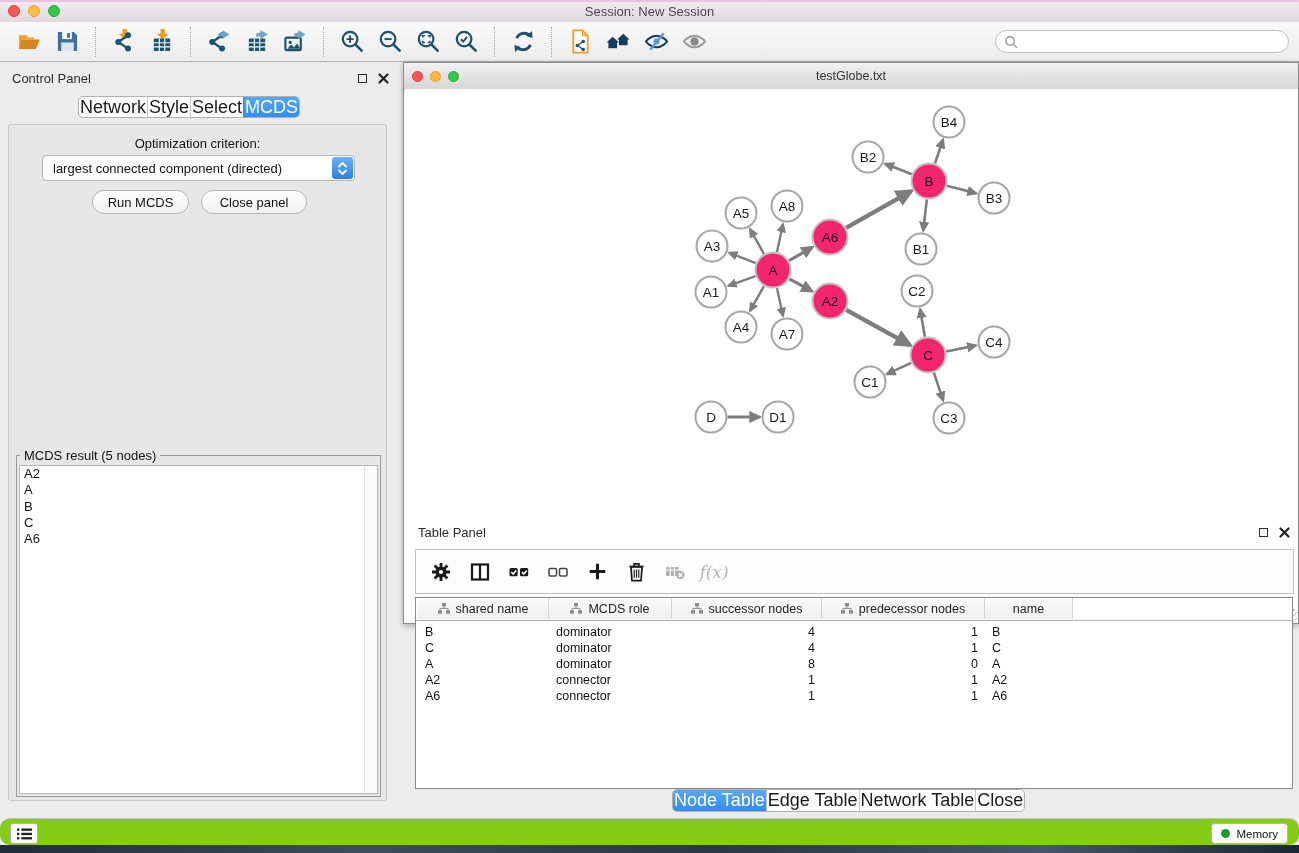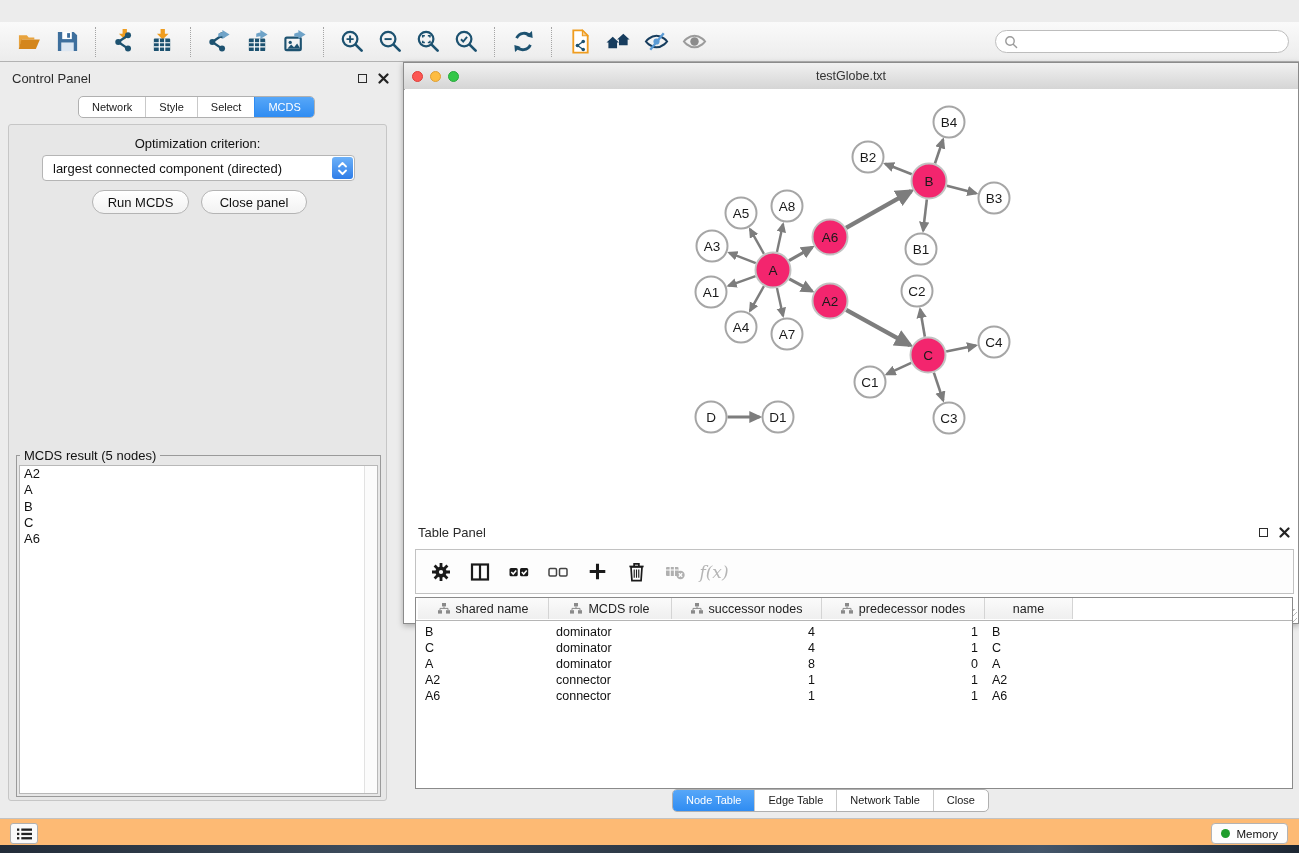--- a/index.html
+++ b/index.html
@@ -30,21 +30,21 @@
     font-size:12px;background:transparent;width:255px;}
   .searchbox .mag{position:absolute;left:8px;top:4px;}
 
   
   .cp-title{position:absolute;left:12px;top:71px;font-size:13px;color:#2b2b2b;}
   .float-ico{position:absolute;width:9px;height:9px;border:1.6px solid #2b2b2b;box-sizing:border-box;}
   .close-ico{position:absolute;width:11px;height:11px;}
   .cp-float{left:358px;top:74px;}
   .cp-close{left:378px;top:73px;}
   .segmented{display:flex;background:#fff;border:1px solid #b0b0b0;border-radius:5px;overflow:hidden;height:22px;box-sizing:border-box;}
-  .segmented .seg{font-size:11px;color:#1a1a1a;line-height:20px;padding:0 13px;border-left:1px solid #c9c9c9;white-space:nowrap;}
+  .segmented .seg{font-size:18px;color:#1a1a1a;line-height:20px;padding:0 1px;border-left:1px solid #c9c9c9;white-space:nowrap;}
   .segmented .seg:first-child{border-left:none;}
   .segmented .seg.active{background:linear-gradient(#57a7f8,#2f8cf2);color:#fff;border-left-color:#2f8cf2;}
   .cp-tabs{position:absolute;left:78px;top:96px;}
   .cp-panel{position:absolute;left:8px;top:124px;width:379px;height:677px;background:#e7e7e7;
     border:1px solid #c6c6c6;border-radius:3px;box-sizing:border-box;}
   .opt-label{position:absolute;left:8px;width:379px;top:136px;text-align:center;font-size:13px;color:#111;}
   .cp-select{position:absolute;left:42px;top:155px;width:313px;height:26px;background:#fff;
     border:1px solid #b5b5b5;border-radius:4px;box-sizing:border-box;font-size:13px;color:#111;}
   .cp-select .val{position:absolute;left:10px;top:5px;}
   .cp-select .spin{position:absolute;right:1px;top:1px;bottom:1px;width:21px;border-radius:3px;
@@ -87,34 +87,43 @@
     border-right:1px solid #d4d4d4;display:flex;align-items:center;justify-content:center;gap:6px;
     font-size:12.5px;color:#222;box-sizing:border-box;}
   .trow{position:absolute;left:0;right:0;height:16px;}
   .td{position:absolute;top:0;height:16px;font-size:12.5px;color:#111;line-height:16px;
     white-space:nowrap;box-sizing:border-box;}
   .tp-tabs{position:absolute;left:672px;top:789px;}
   .tp-tabs .segmented{height:23px;background:#fff;}
   .tp-tabs .seg{line-height:21px;}
 
   
-  .statusbar{position:absolute;left:0;top:818px;width:1299px;height:27px;background:#fdba74;border-top:1px solid #c2c2c2;box-sizing:border-box;}
+  .statusbar{position:absolute;left:0;top:818px;width:1299px;height:27px;background:#84cc16;border-top:1px solid #c2c2c2;box-sizing:border-box;border-radius:10px;}
   .list-btn{position:absolute;left:10px;top:4px;width:26px;height:19px;background:#fafafa;border:1px solid #b0b0b0;border-radius:3px;
     display:flex;align-items:center;justify-content:center;}
   .memory-btn{position:absolute;right:11px;top:4px;height:21px;padding:0 9px;background:#fdfdfd;border:1px solid #b3b3b3;border-radius:4px;
     display:flex;align-items:center;gap:6px;font-size:11.5px;color:#111;box-sizing:border-box;}
   .memory-dot{width:9px;height:9px;border-radius:50%;background:#1f9d2c;}
   .desktop-strip{position:absolute;left:0;top:845px;width:1299px;height:8px;
     background:linear-gradient(90deg,#222c38,#3d4c5c 28%,#2a3542 55%,#44566a 80%,#1d2733);}
 </style>
 </head>
 <body>
 
 <div class="app">
 
+  <div class="titlebar">
+    <div class="topline"></div>
+    <div class="lights">
+      <div class="light red"></div>
+      <div class="light yellow"></div>
+      <div class="light green"></div>
+    </div>
+    <div class="title-text">Session: New Session</div>
+  </div>
 
   <div class="toolbar">
     <div id="main-toolbar-icons" style="display:flex;align-items:center;">
         <div class="tb-btn">
           <svg viewBox="0 0 26 26">
             <path d="M2 6.5h8.2l2 2.3H18v2.2H5.2L2 20z" fill="#e8a33d"></path>
             <path d="M4.6 11h19.2l-4.2 9.8H1.8z" fill="#d4861c"></path>
           </svg>
         </div>
         <div class="tb-btn">

